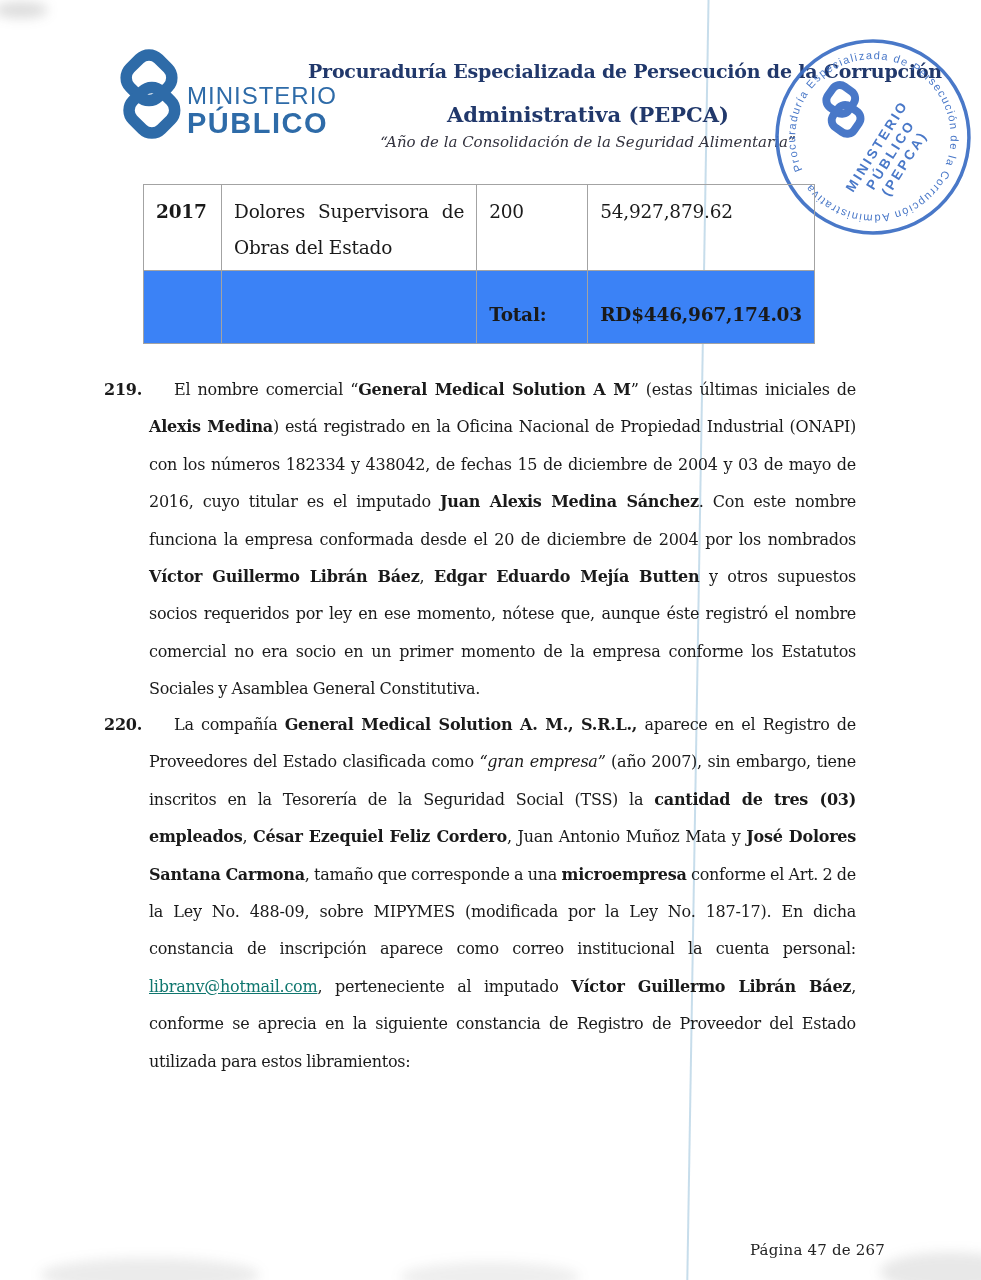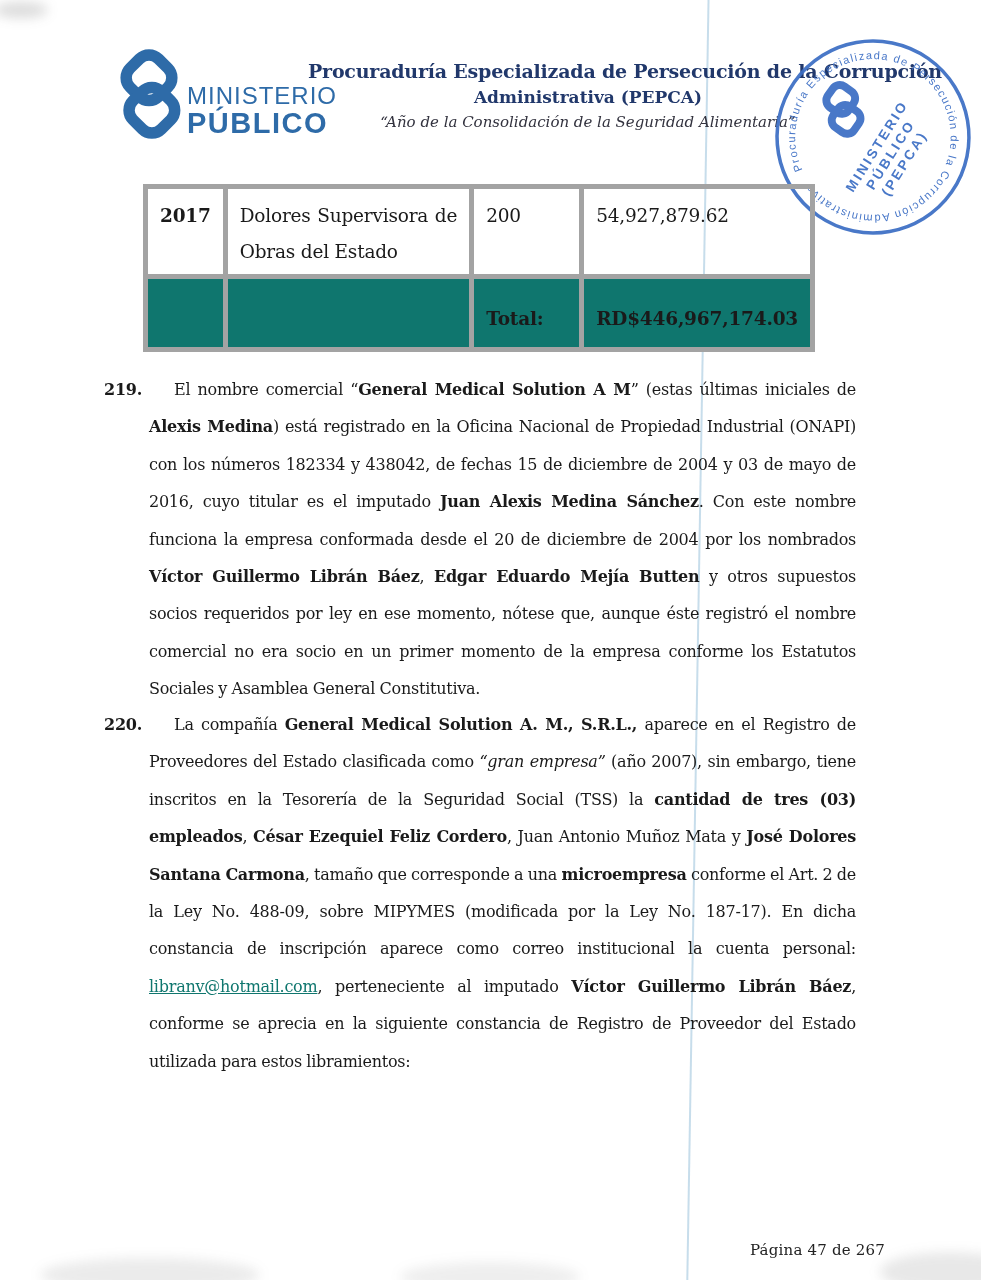--- a/index.html
+++ b/index.html
@@ -29,45 +29,45 @@
     font-family:"Liberation Sans", sans-serif; color:#2E6BA8; line-height:1.05;
   }
   .mp-wordmark .l1 { font-size:24px; font-weight:400; letter-spacing:1px; }
   .mp-wordmark .l2 { font-size:29px; font-weight:700; letter-spacing:1.5px; }
 
   .header-title {
     position:absolute; left:308px; top:60px; width:560px; text-align:center;
     color:#21386B;
   }
   .header-title .t1 { font-size:19px; font-weight:700; letter-spacing:-0.2px; white-space:nowrap; }
-  .header-title .t2 { font-size:17px; font-weight:700; margin-top:5px; }
+  .header-title .t2 { font-size:21px; font-weight:700; margin-top:20px; }
   .header-title .motto {
     font-size:15px; font-style:italic; font-weight:400; color:#32323e; margin-top:6px;
   }
 
   
   .seal { position:absolute; left:772px; top:36px; width:202px; height:202px;
           transform:rotate(-10deg); opacity:0.93; }
 
   
   .doc-table {
     position:absolute; left:143px; top:184px; width:672px;
     border-collapse:collapse; font-size:18.5px; letter-spacing:-0.2px;
   }
   .doc-table td {
-    border:5px solid #a3a3a3; vertical-align:top;
+    border:1px solid #a3a3a3; vertical-align:top;
     padding:9px 12px 4px 12px; line-height:36px;
   }
   .doc-table .col-year   { width:79px;  font-weight:700; }
   .doc-table .col-entity { width:305px; text-align:justify; }
   .doc-table .col-qty    { width:123px; }
   .doc-table .col-amt    { width:165px; }
   .doc-table tr.row-data td { height:72px; }
   .doc-table tr.row-total td {
-    background:#0f766e; height:73px; vertical-align:bottom;
+    background:#3b82f6; height:73px; vertical-align:bottom;
     padding-bottom:10px; font-weight:700;
   }
 
   
   .para {
     position:absolute; left:134px; width:722px;
     font-size:16px; line-height:37.4px; text-align:justify;
     letter-spacing:-0.25px; word-spacing:-0.5px;
   }
   .para .para-num { position:absolute; left:-30px; top:0; font-weight:700; }

